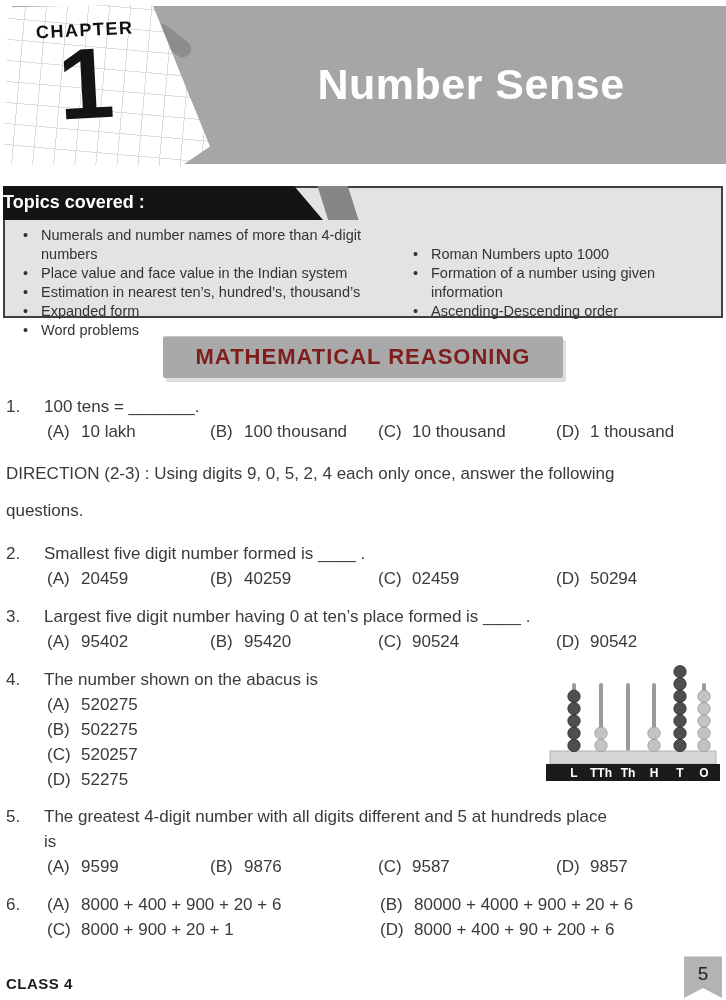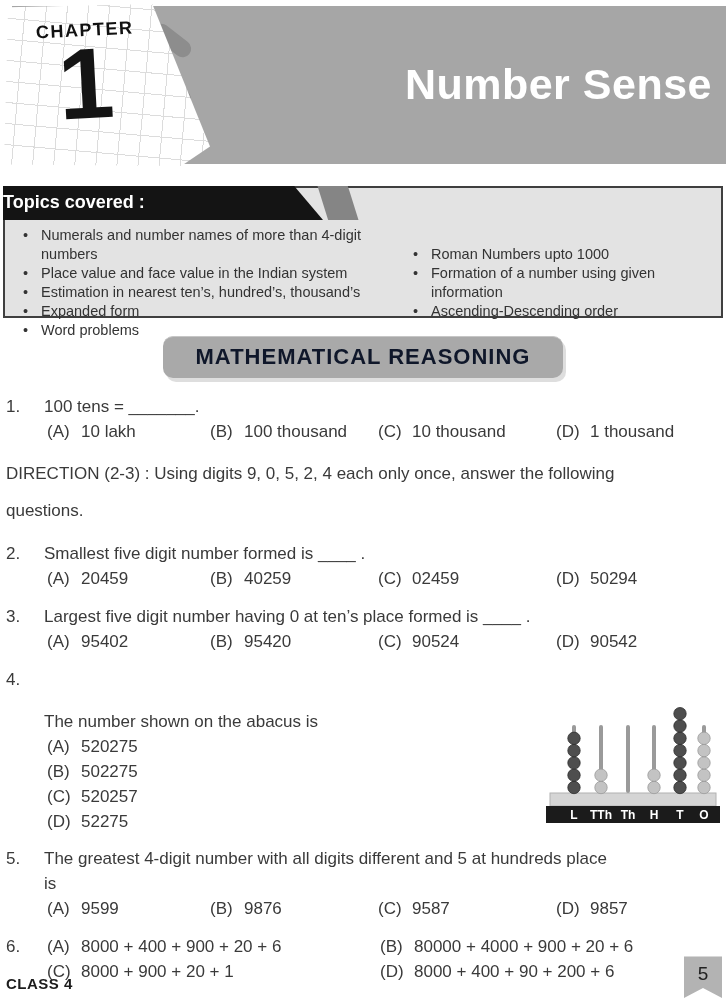--- a/index.html
+++ b/index.html
@@ -2,21 +2,21 @@
 <html><head>
 <meta charset="utf-8">
 <style>
   html,body{margin:0;padding:0;}
   body{width:726px;height:1000px;position:relative;overflow:hidden;background:#fff;
        font-family:"Liberation Sans",sans-serif;color:var(--text,#3a3a3a);}
 
   
   .header{position:relative;height:170px;}
   .banner{position:absolute;left:12px;top:6px;right:0;height:158px;background:var(--banner-gray,#a6a6a6);}
-  .page-title{position:absolute;left:230px;right:14px;top:60px;text-align:right;
+  .page-title{position:absolute;left:230px;right:14px;top:60px;text-align:center;
       color:#fff;font-size:43px;font-weight:700;letter-spacing:0.5px;}
   .tab{position:absolute;width:44px;height:17px;border-radius:9px;background:#8d8d8d;
       transform:rotate(38deg);left:150px;}
   .tab1{top:32px}.tab2{top:82px}.tab3{top:132px}
   .paper{position:absolute;left:4px;top:4px;width:206px;height:162px;background:#fff;
      background-image:
        repeating-linear-gradient(95deg,#dcdcdc 0 1px,transparent 1px 21px),
        repeating-linear-gradient(5deg,#dcdcdc 0 1px,transparent 1px 21px);
      clip-path:polygon(2% 2%,72% 0%,100% 88%,86% 100%,0% 99%);
      filter:drop-shadow(0 0 1px #9a9a9a);}
@@ -35,36 +35,36 @@
      clip-path:polygon(0 0,91% 0,100% 100%,0 100%);}
   .topics-cols{position:absolute;left:18px;top:38px;right:8px;}
   .topic-col{position:absolute;top:0;}
   .topic-col.left{left:0;width:380px;}
   .topic-col.right{left:390px;padding-top:19px;}
   .topic-item{display:flex;font-size:14.5px;line-height:19px;color:#333;}
   .topic-bullet{width:18px;flex:none;}
 
   
   .section-badge{width:400px;margin:18px 0 0 163px;background:var(--badge-gray,#a9a9a9);
-     border-radius:10px;color:#0f172a;text-align:center;font-size:22px;font-weight:700;letter-spacing:1px;
+     border-radius:2px;color:#7f1d1d;text-align:center;font-size:22px;font-weight:700;letter-spacing:1px;
      padding:7px 0 8px;box-shadow:3px 4px 0 rgba(0,0,0,0.13);border-top:1px solid #c6c6c6;}
 
   
   .questions{margin:16px 4px 0 6px;font-size:17px;}
   .questions > :first-child{margin-top:0;}
   .direction{white-space:pre-line;line-height:37px;margin:10px 0 0 0;}
   .q{display:grid;grid-template-columns:38px 1fr;margin-top:12px;}
   .q-num{line-height:25px;}
   .q-text{white-space:pre-line;line-height:25px;}
   .opts-row{display:grid;grid-template-columns:163px 168px 178px 1fr;margin-left:3px;line-height:26px;}
   .opts-grid2{display:grid;grid-template-columns:333px 1fr;margin-left:3px;line-height:25px;}
   .opts-stack{margin-left:3px;line-height:25px;}
   .opt{display:flex;}
   .opt-label{min-width:34px;flex:none;}
-  .q-body.with-abacus{position:relative;margin-top:42px;}
+  .q-body.with-abacus{position:relative;}
   .abacus{position:absolute;right:0;top:-4px;width:178px;height:118px;}
 
   
   .footer-class{position:absolute;left:6px;bottom:8px;font-size:15px;font-weight:700;
      letter-spacing:0.5px;color:#1c1c1c;}
   .page-ribbon{position:absolute;right:4px;bottom:2px;width:38px;height:42px;
      background:var(--ribbon-gray,#b3b3b3);border-top:1px solid #d8d8d8;box-sizing:border-box;
      clip-path:polygon(0 0,100% 0,100% 100%,50% 76%,0 100%);
      text-align:center;font-size:19px;color:#222;padding-top:6px;}
 </style>

